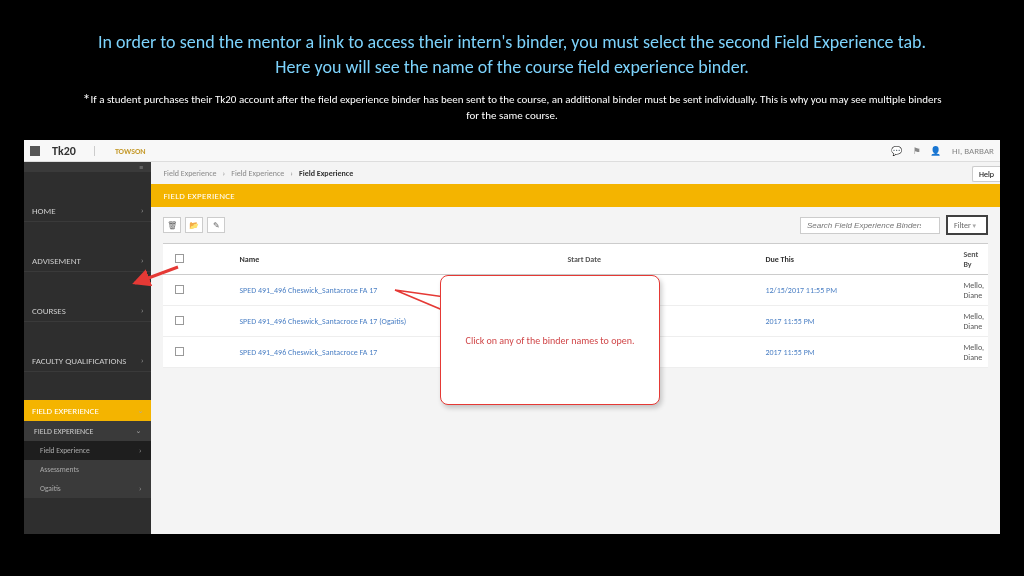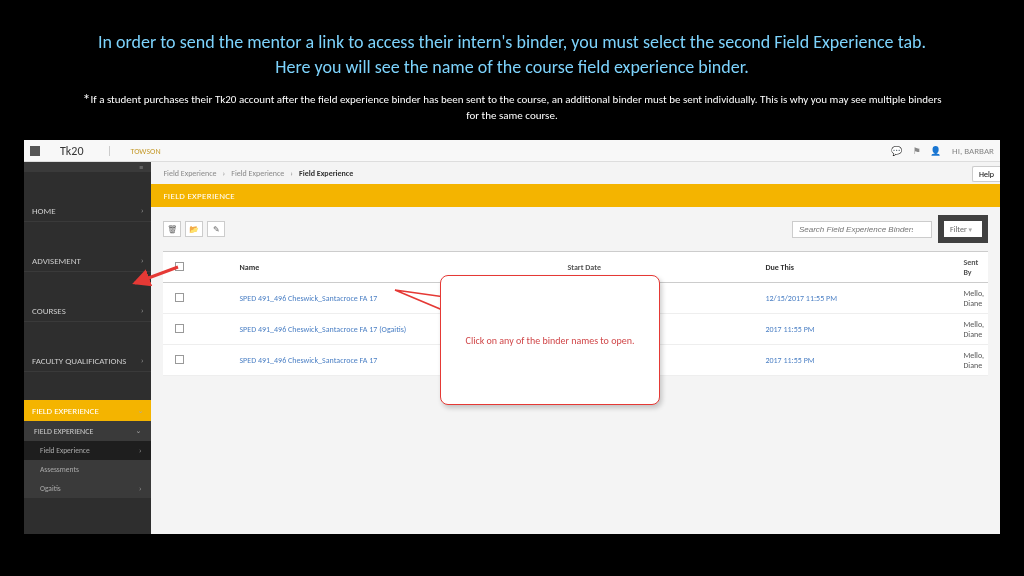--- a/index.html
+++ b/index.html
@@ -2,21 +2,21 @@
 <html><head>
 <meta charset="utf-8">
 <style>
   * { margin: 0; padding: 0; box-sizing: border-box; }
   body { background: #000; font-family: Calibri, Arial, sans-serif; width: 1024px; height: 576px; overflow: hidden; position: relative; }
   .slide-text { color: #7dd3fc; text-align: center; padding: 30px 80px 10px; font-size: 18px; line-height: 1.4; }
   .slide-note { color: #fff; text-align: center; font-size: 11px; padding: 0 80px 10px; }
   .slide-note .ast { font-size: 16px; vertical-align: -2px; }
   .app-window { position: absolute; left: 24px; top: 140px; width: 976px; height: 394px; background: #fff; overflow: hidden; }
   .topbar { height: 22px; background: #f8f8f8; border-bottom: 1px solid #ddd; display: flex; align-items: center; padding: 0 6px; }
-  .logo { font-weight: normal; font-size: 12px; color: #333; display: flex; align-items: center; gap: 20px; }
+  .logo { font-weight: bold; font-size: 12px; color: #333; display: flex; align-items: center; gap: 12px; }
   .logo-sq { width: 10px; height: 10px; background: #555; display: inline-block; }
   .towson { color: #c59a2b; font-size: 8px; border-left: 1px solid #ccc; margin-left: 6px; padding-left: 20px; }
   .topbar-right { margin-left: auto; display: flex; align-items: center; gap: 10px; font-size: 9px; color: #888; }
   .speech-icon { color: #e53935; }
   .main { display: flex; height: calc(100% - 22px); }
   .sidebar { width: 128px; background: #2e2e2e; color: #ccc; font-size: 9px; display: flex; flex-direction: column; }
   .nav-item { padding: 5px 8px; border-bottom: 1px solid #3a3a3a; display: flex; justify-content: space-between; align-items: center; cursor: pointer; margin-top: 28px; }
   .nav-item.active { background: #f4b400; color: #fff; border-bottom: none; }
   .nav-sub { background: #3a3a3a; padding: 5px 10px; font-size: 8px; display: flex; justify-content: space-between; }
   .nav-sub.hl { background: #1e1e1e; }
@@ -26,21 +26,21 @@
   .content { flex: 1; background: #f4f4f4; padding: 0; position: relative; }
   .breadcrumb { font-size: 8px; color: #888; padding: 6px 12px; display: flex; gap: 6px; align-items: center; }
   .breadcrumb .cur { color: #333; font-weight: bold; }
   .help-btn { position: absolute; right: 0; top: 4px; font-size: 8px; border: 1px solid #ccc; padding: 2px 6px; background: #fff; border-radius: 2px 0 0 2px; border-right: none; }
   .banner { background: #f4b400; color: #fff; font-size: 9px; padding: 6px 12px; letter-spacing: 0.3px; }
   .toolbar-row { display: flex; justify-content: space-between; align-items: center; padding: 8px 12px; }
   .tb-left { display: flex; gap: 4px; }
   .tb-btn { width: 18px; height: 16px; border: 1px solid #ccc; background: #fff; font-size: 8px; display: flex; align-items: center; justify-content: center; color: #666; cursor: pointer; }
   .search-wrap { display: flex; gap: 6px; align-items: center; }
   .search-input { width: 140px; font-size: 8px; padding: 3px 18px 3px 6px; border: 1px solid #ccc; color: #999; font-style: italic; }
-  .filter { font-size: 8px; color: #666; border: 6px solid #404040; padding: 3px 10px 3px 6px; background: #fff; position: relative; }
+  .filter { font-size: 8px; color: #666; border: 2px solid #404040; padding: 3px 10px 3px 6px; background: #fff; position: relative; }
   .table { margin: 0 12px; background: #fff; }
   .trow { display: flex; border-bottom: 1px solid #eee; padding: 5px 4px; font-size: 8px; align-items: center; gap: 48px; }
   .trow.head { color: #333; font-weight: bold; border-bottom: 1px solid #ccc; border-top: 1px solid #ccc; }
   .cb-col { width: 24px; text-align: center; }
   .cb { width: 9px; height: 9px; border: 1px solid #999; display: inline-block; }
   .name-col { flex: 0 0 280px; }
   .name-col.link { color: #4a7fc4; cursor: pointer; }
   .start-col { flex: 0 0 150px; color: #555; }
   .due-col { flex: 0 0 150px; color: #4a7fc4; }
   .sent-col { flex: 1; color: #555; }

